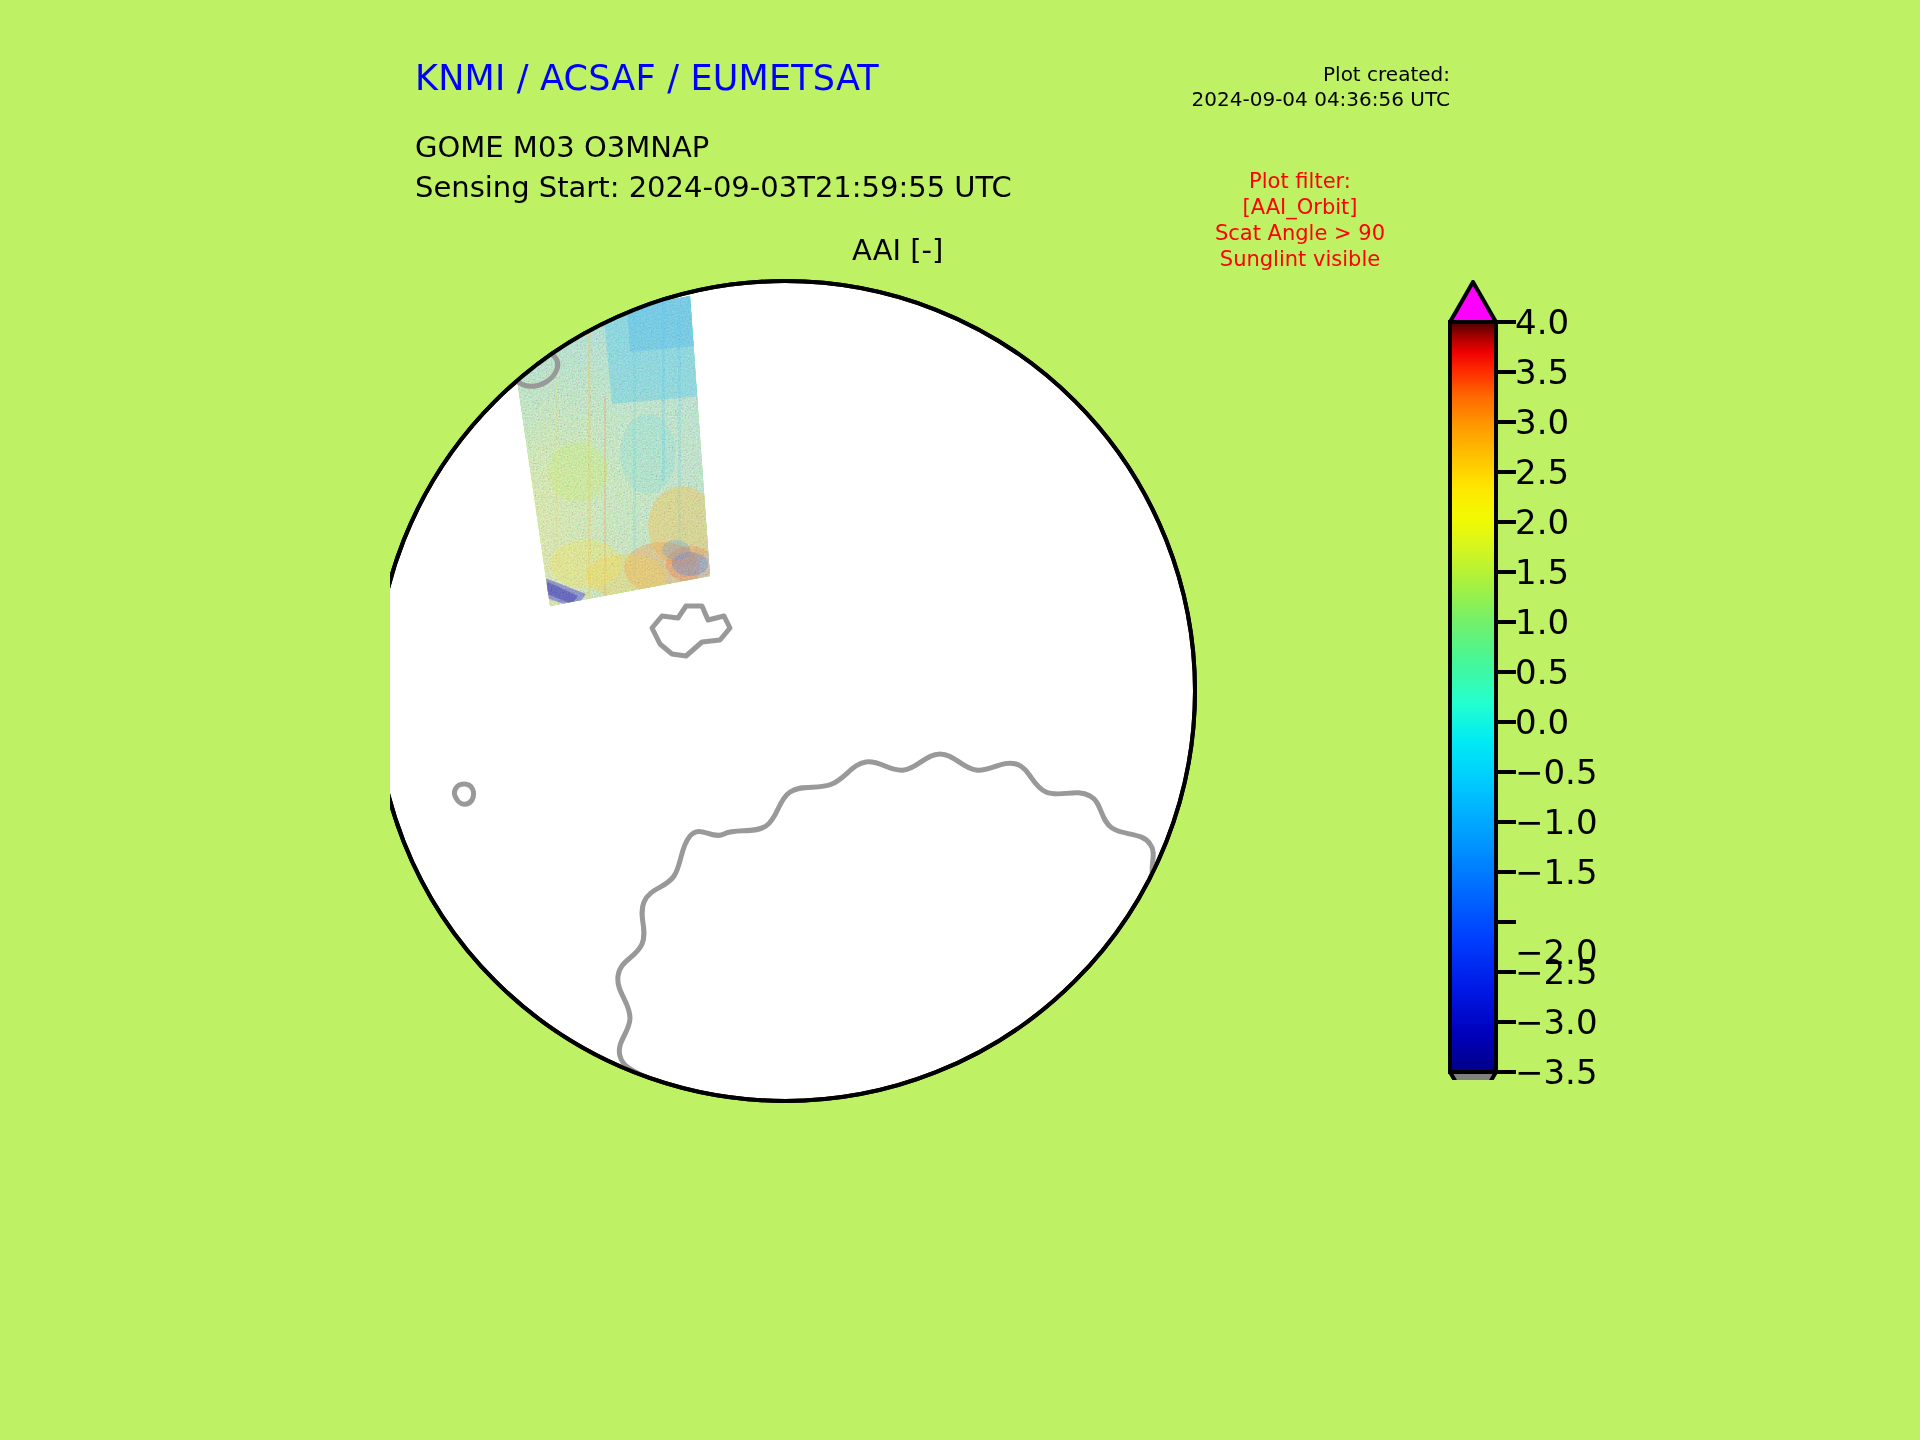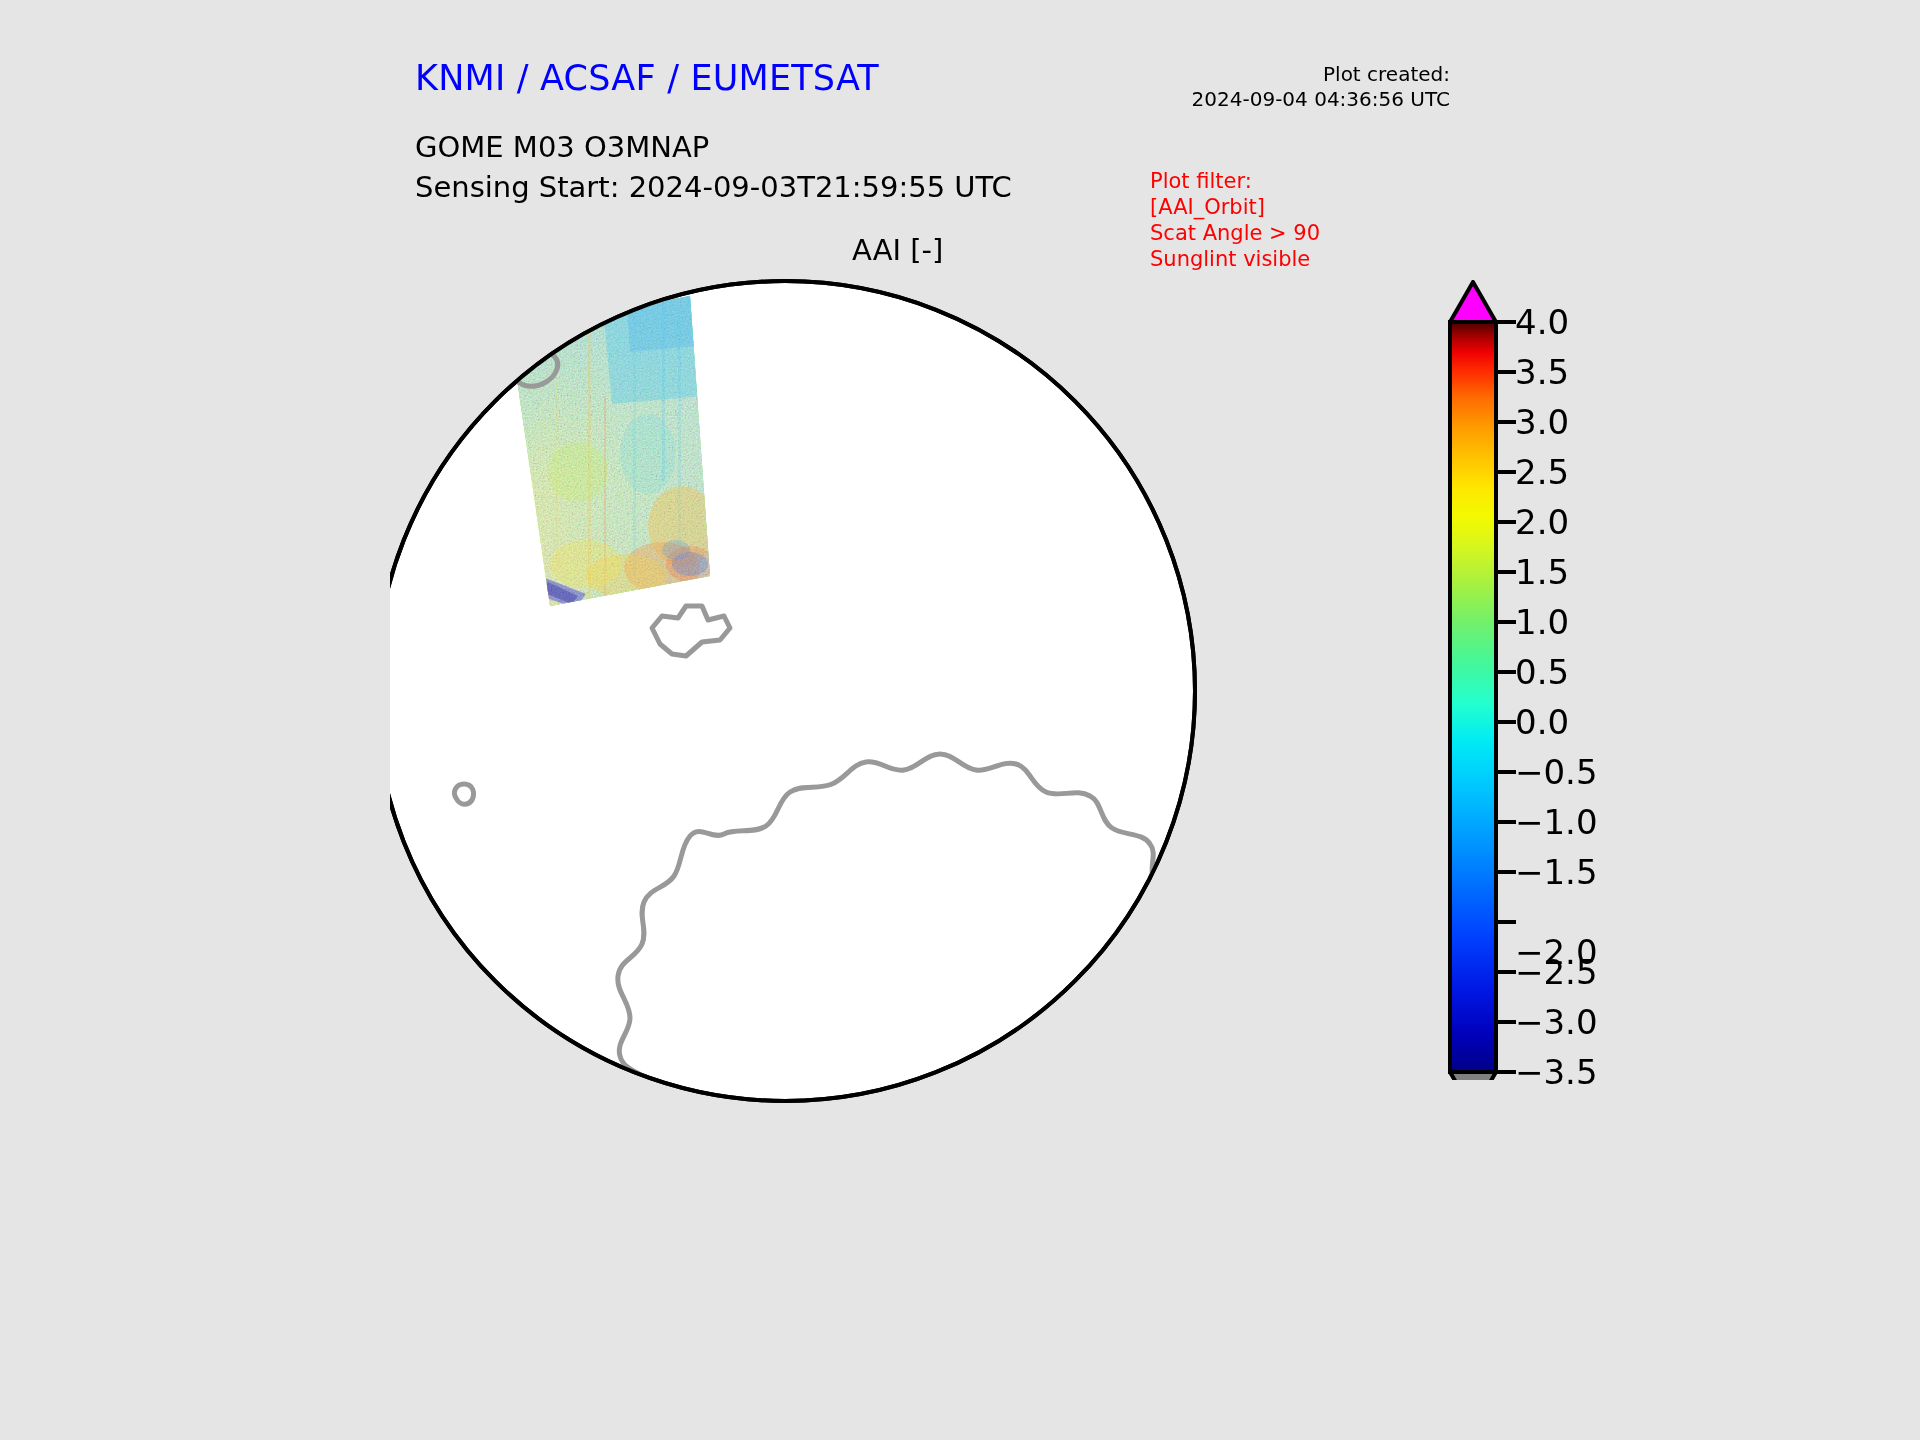--- a/index.html
+++ b/index.html
@@ -12,21 +12,21 @@
     height: 1440px;
     font-family: "DejaVu Sans", sans-serif;
     position: relative;
     overflow: hidden;
   }
   .page {
     position: absolute;
     left: 0; top: 0;
     width: 1920px;
     height: 1440px;
-    background: #e5e5e5;
+    background: #bef264;
   }
 
   
   .org-title {
     position: absolute;
     left: 415px;
     top: 58px;
     font-size: 35px;
     color: #0000ff;
     white-space: nowrap;
@@ -58,21 +58,21 @@
     top: 233px;
     font-size: 29px;
     color: #000000;
     white-space: nowrap;
   }
   .plot-filter {
     position: absolute;
     left: 1150px;
     top: 168px;
     width: 300px;
-    text-align: left;
+    text-align: center;
     font-size: 21px;
     color: #ff0000;
     line-height: 26px;
     white-space: nowrap;
   }
 
   
   .map-wrap {
     position: absolute;
     left: 390px;

